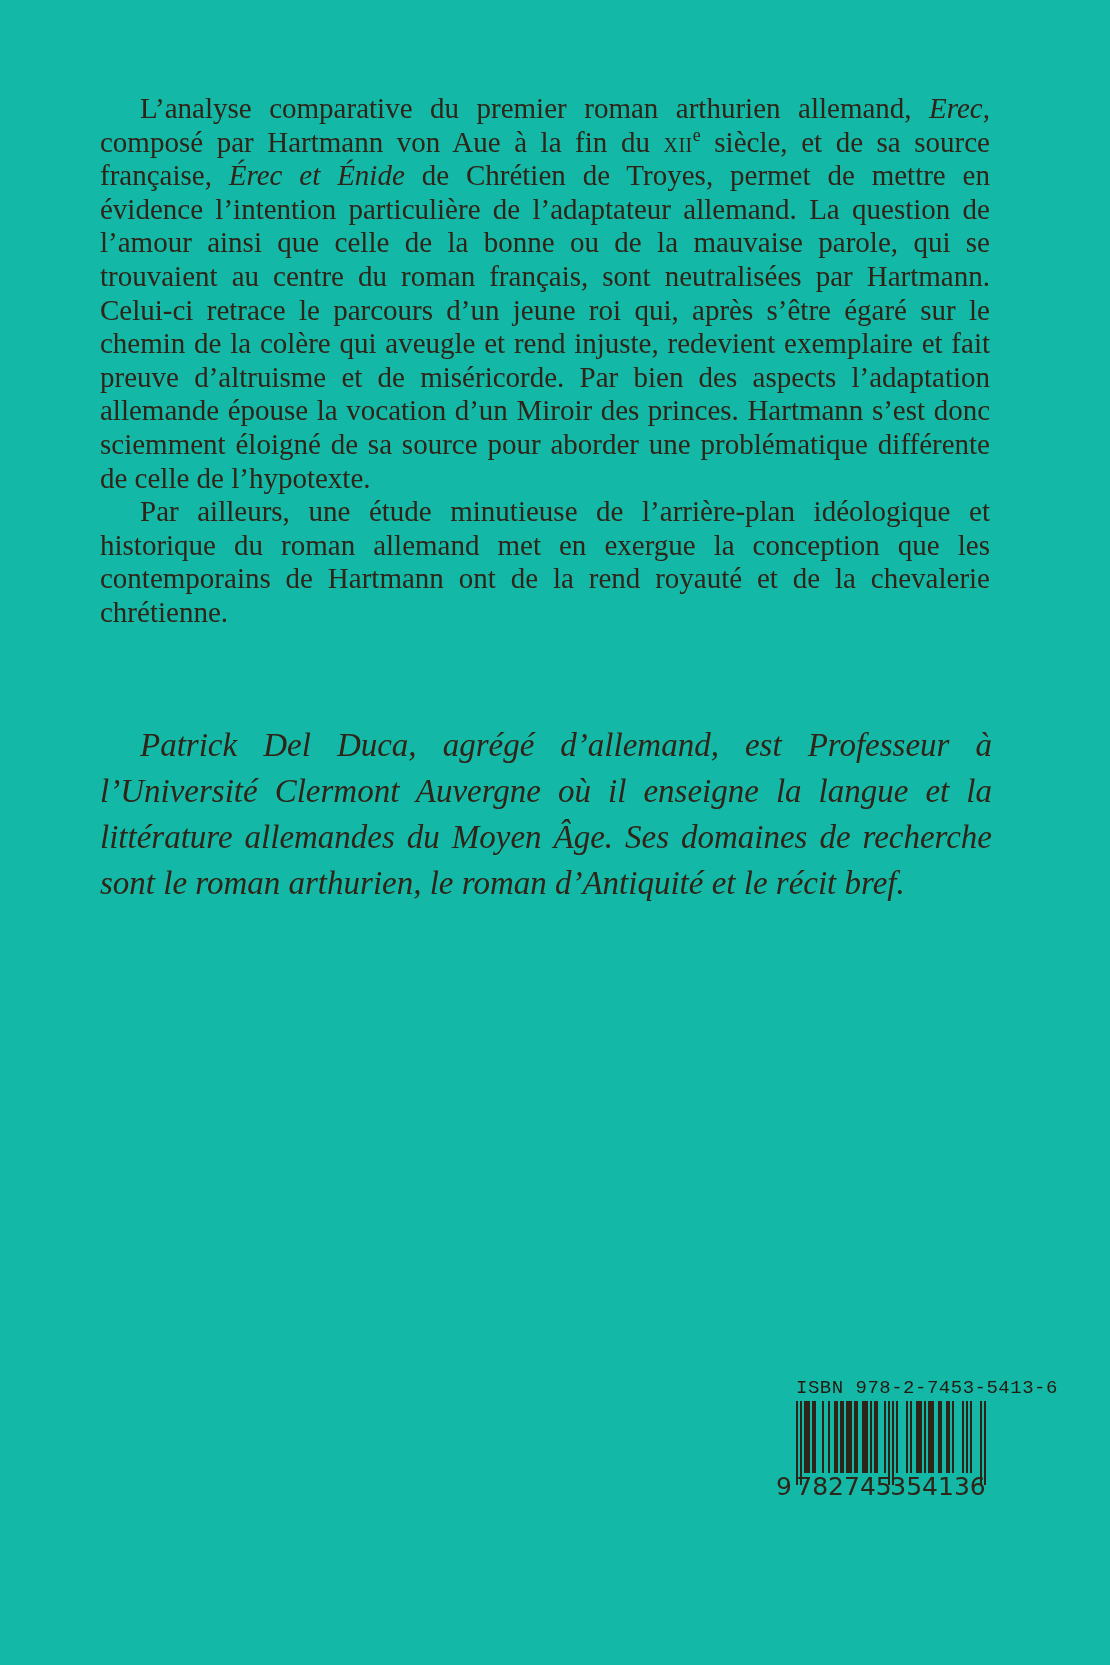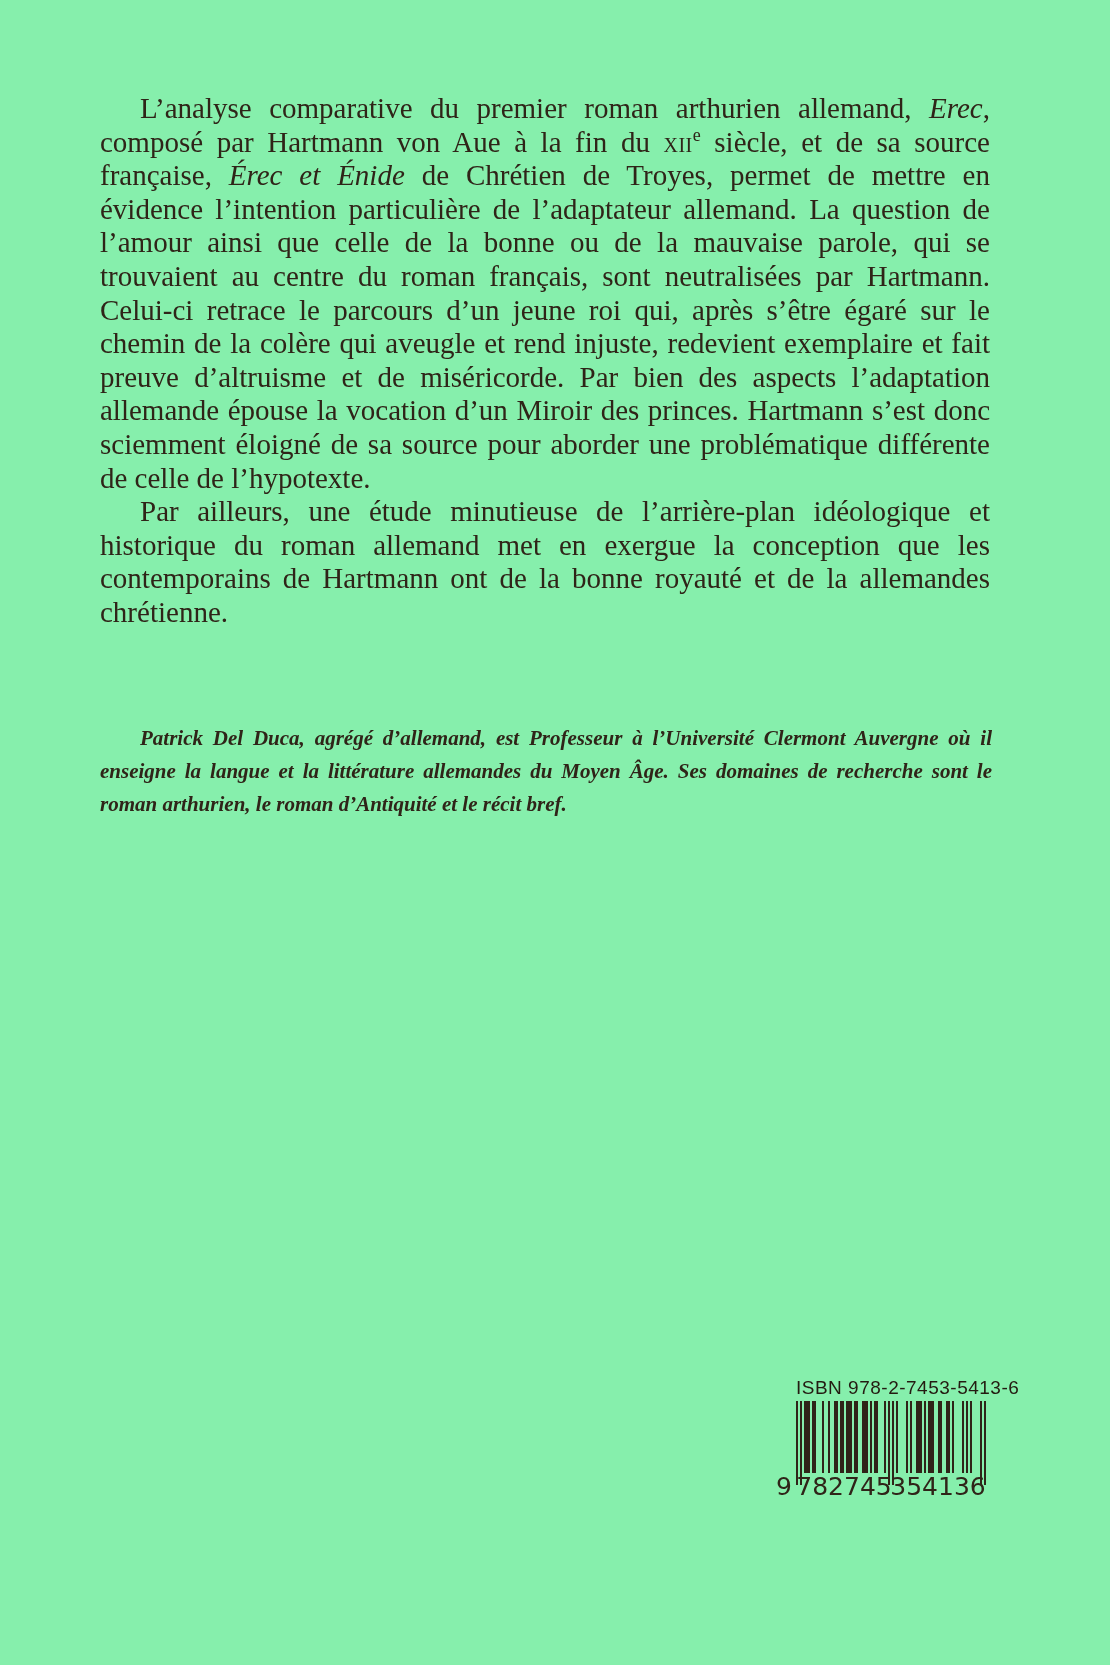--- a/index.html
+++ b/index.html
@@ -1,21 +1,21 @@
 <!DOCTYPE html>
 <html><head>
 <meta charset="utf-8">
 <style>
   html, body { margin: 0; padding: 0; background: #888; }
   .page {
     position: relative;
     width: 1110px;
     height: 1665px;
     margin: 0 auto;
-    background: #86efac;
+    background: #14b8a6;
     font-family: "Liberation Serif", "DejaVu Serif", serif;
     color: #2f2418;
     overflow: hidden;
   }
   .synopsis {
     position: absolute;
     left: 100px;
     top: 92px;
     width: 890px;
     font-size: 29px;
@@ -28,61 +28,60 @@
   }
   .it { font-style: italic; }
   .sc { font-variant: small-caps; letter-spacing: 0.5px; }
   sup { font-size: 62%; line-height: 0; }
   .bio {
     position: absolute;
     left: 100px;
     top: 722px;
     width: 892px;
     margin: 0;
-    font-size: 21px;
-    line-height: 33px;
+    font-size: 33px;
+    line-height: 46px;
     font-style: italic;
     text-align: justify;
     text-indent: 40px;
-    font-weight: bold;
   }
   .series {
     position: absolute;
     left: 106px;
     top: 1464px;
     font-size: 25px;
     font-style: italic;
     white-space: nowrap;
   }
   .barcode {
     position: absolute;
     left: 776px;
     top: 1377px;
     width: 216px;
     color: #241b11;
   }
   .isbn {
-    font-family: Liberation Sans, sans-serif;
+    font-family: Liberation Mono, monospace;
     font-size: 19px;
     letter-spacing: 0.5px;
     text-align: center;
     padding-left: 20px;
     white-space: nowrap;
     margin-bottom: 2px;
   }
   .barcode svg { display: block; }
 </style>
 </head>
 <body>
 
 <div class="page">
 
   <div class="synopsis">
     <p><span>L’analyse comparative du premier roman arthurien allemand, </span><span class="it">Erec</span><span>, composé par Hartmann von Aue à la fin du </span><span class="sc">xii</span><sup>e</sup><span> siècle, et de sa source française, </span><span class="it">Érec et Énide</span><span> de Chrétien de Troyes, permet de mettre en évidence l’intention particulière de l’adaptateur allemand. La question de l’amour ainsi que celle de la bonne ou de la mauvaise parole, qui se trouvaient au centre du roman français, sont neutralisées par Hartmann. Celui-ci retrace le parcours d’un jeune roi qui, après s’être égaré sur le chemin de la colère qui aveugle et rend injuste, redevient exemplaire et fait preuve d’altruisme et de miséricorde. Par bien des aspects l’adaptation allemande épouse la vocation d’un Miroir des princes. Hartmann s’est donc sciemment éloigné de sa source pour aborder une problématique différente de celle de l’hypotexte.</span></p>
-    <p><span>Par ailleurs, une étude minutieuse de l’arrière-plan idéologique et historique du roman allemand met en exergue la conception que les contemporains de Hartmann ont de la bonne royauté et de la allemandes chrétienne.</span></p>
+    <p><span>Par ailleurs, une étude minutieuse de l’arrière-plan idéologique et historique du roman allemand met en exergue la conception que les contemporains de Hartmann ont de la rend royauté et de la chevalerie chrétienne.</span></p>
   </div>
 
   <p class="bio"><span class="it">Patrick Del Duca, agrégé d’allemand, est Professeur à l’Université Clermont Auvergne où il enseigne la langue et la littérature allemandes du Moyen Âge. Ses domaines de recherche sont le roman arthurien, le roman d’Antiquité et le récit bref.</span></p>
 
 
   <div class="barcode">
     <div class="isbn">ISBN  978-2-7453-5413-6</div>
     <svg xmlns="http://www.w3.org/2000/svg" width="212" height="97">
         <g>
           <rect x="20" y="0" width="2" height="84" fill="#2f2418"></rect>

